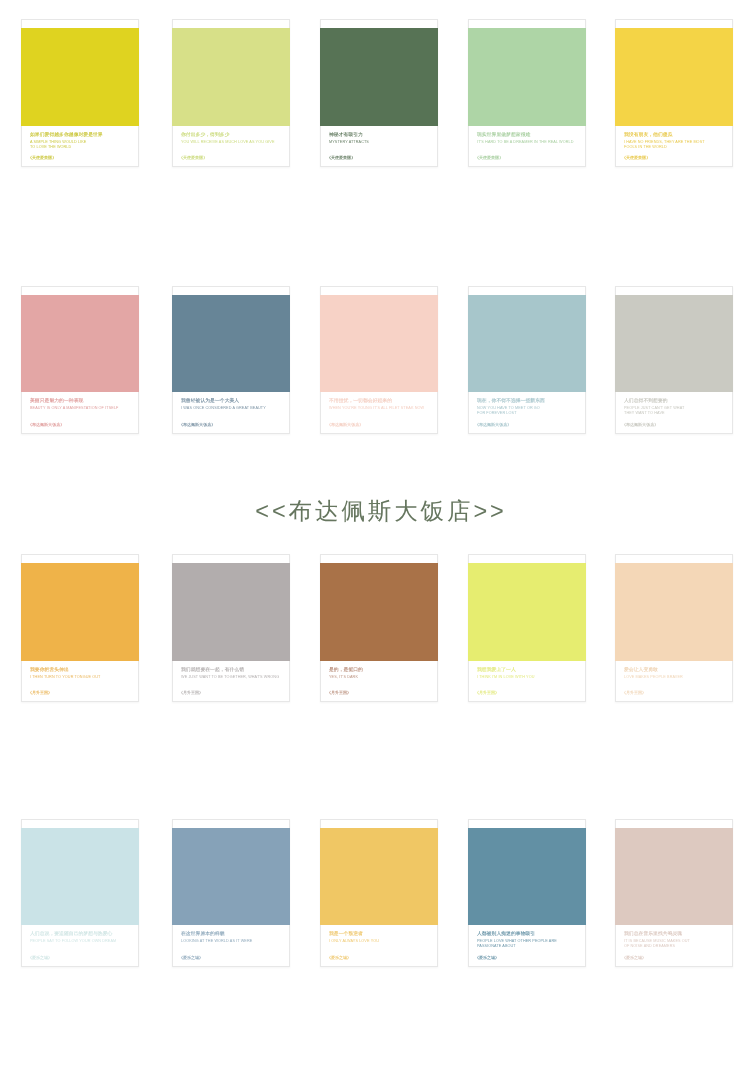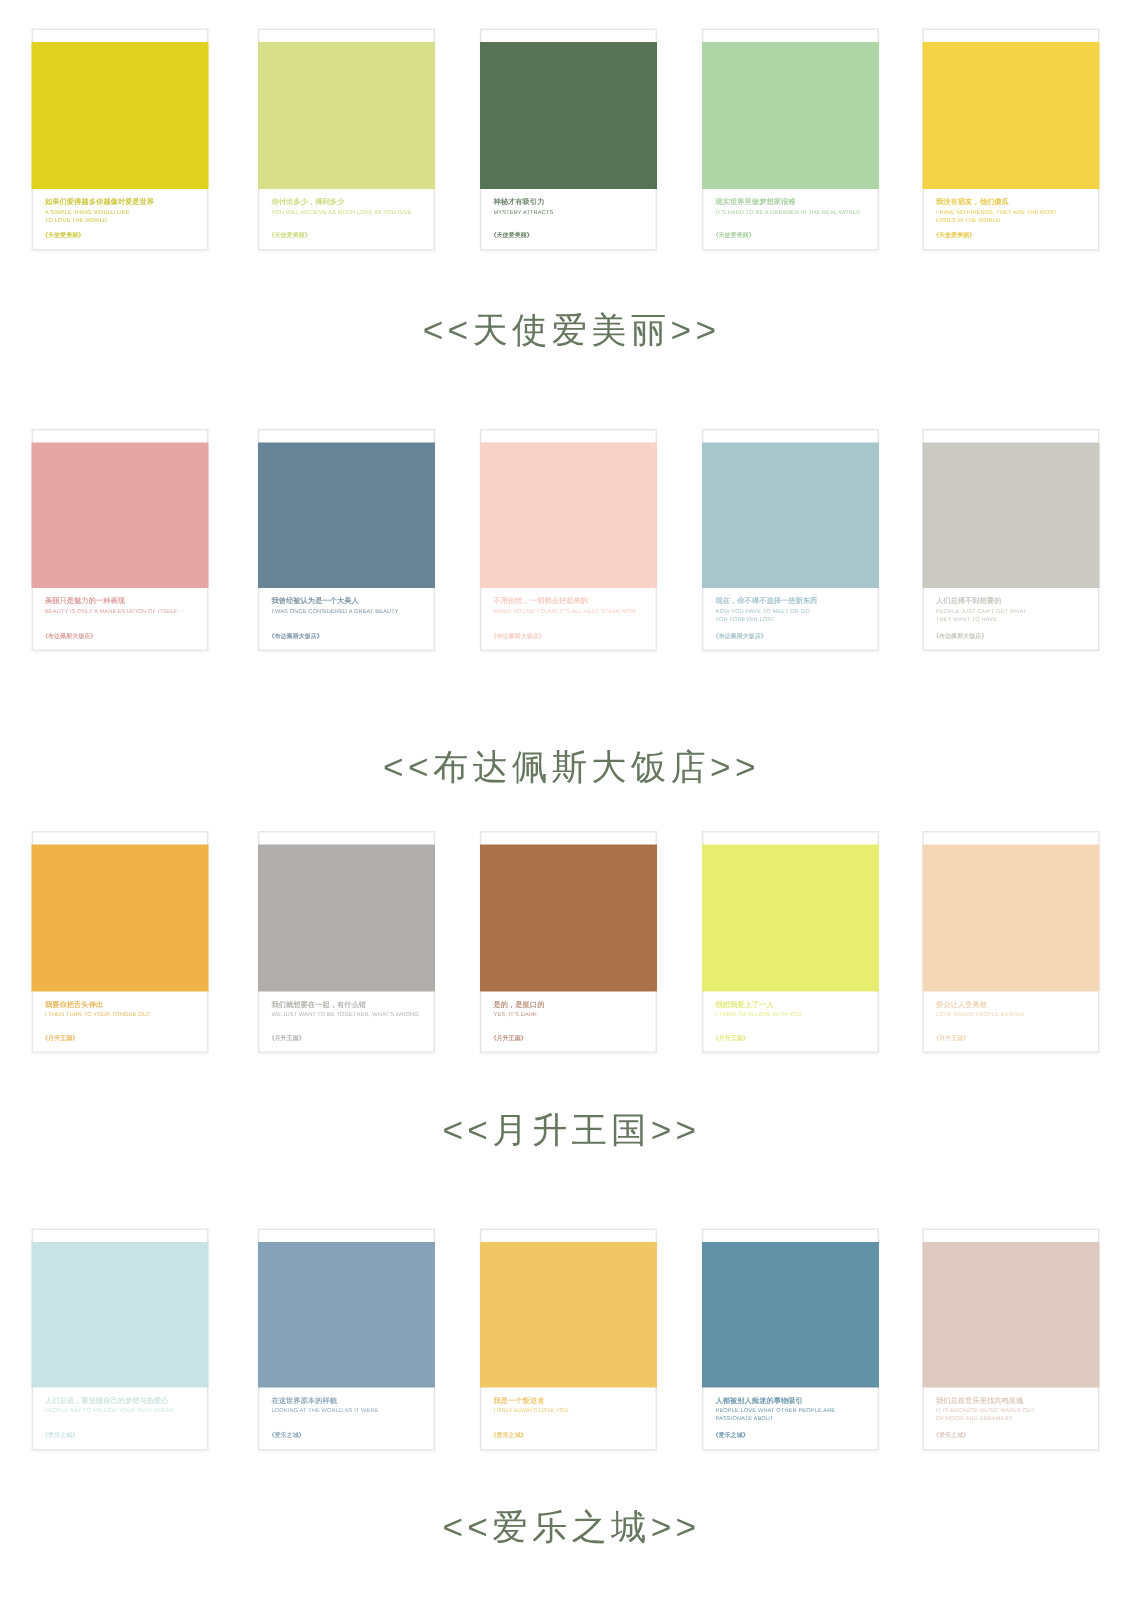--- a/index.html
+++ b/index.html
@@ -146,21 +146,20 @@
       <div class="card-text" style="color: rgb(232, 200, 74);">
         <div class="cn">我没有朋友，他们傻瓜</div>
         <div class="en">
             <div class="en-line">I HAVE NO FRIENDS, THEY ARE THE MOST</div>
             <div class="en-line">FOOLS IN THE WORLD</div>
           </div>
       </div>
       <div class="src" style="color: rgb(232, 200, 74);">《天使爱美丽》</div>
     </div>
   </div>
-  <div class="section-title" style="top:207px">&lt;&lt;天使爱美丽&gt;&gt;</div>
   <div class="card-row" style="top:285.5px">
     <div class="card" style="left:21px">
       <div class="swatch" style="background-color: rgb(227, 166, 165);"></div>
       <div class="card-text" style="color: rgb(224, 158, 157);">
         <div class="cn">美丽只是魅力的一种表现</div>
         <div class="en">
             <div class="en-line">BEAUTY IS ONLY A MANIFESTATION OF ITSELF</div>
           </div>
       </div>
       <div class="src" style="color: rgb(224, 158, 157);">《布达佩斯大饭店》</div>
@@ -254,21 +253,20 @@
       <div class="swatch" style="background-color: rgb(244, 215, 183);"></div>
       <div class="card-text" style="color: rgb(240, 213, 182);">
         <div class="cn">爱会让人变勇敢</div>
         <div class="en">
             <div class="en-line">LOVE MAKES PEOPLE BRAVER</div>
           </div>
       </div>
       <div class="src" style="color: rgb(240, 213, 182);">《月升王国》</div>
     </div>
   </div>
-  <div class="section-title" style="top:740px">&lt;&lt;月升王国&gt;&gt;</div>
   <div class="card-row" style="top:818.5px">
     <div class="card" style="left:21px">
       <div class="swatch" style="background-color: rgb(202, 227, 231);"></div>
       <div class="card-text" style="color: rgb(207, 229, 228);">
         <div class="cn">人们总说，要追随自己的梦想与热爱心</div>
         <div class="en">
             <div class="en-line">PEOPLE SAY TO FOLLOW YOUR OWN DREAM</div>
           </div>
       </div>
       <div class="src" style="color: rgb(207, 229, 228);">《爱乐之城》</div>
@@ -309,14 +307,13 @@
       <div class="card-text" style="color: rgb(220, 201, 193);">
         <div class="cn">我们总在音乐里找共鸣灵魂</div>
         <div class="en">
             <div class="en-line">IT IS BECAUSE MUSIC MAKES OUT</div>
             <div class="en-line">OF NOISE AND DREAMERS</div>
           </div>
       </div>
       <div class="src" style="color: rgb(220, 201, 193);">《爱乐之城》</div>
     </div>
   </div>
-  <div class="section-title" style="top:1005px">&lt;&lt;爱乐之城&gt;&gt;</div>
 </div>
 
 </body></html>

